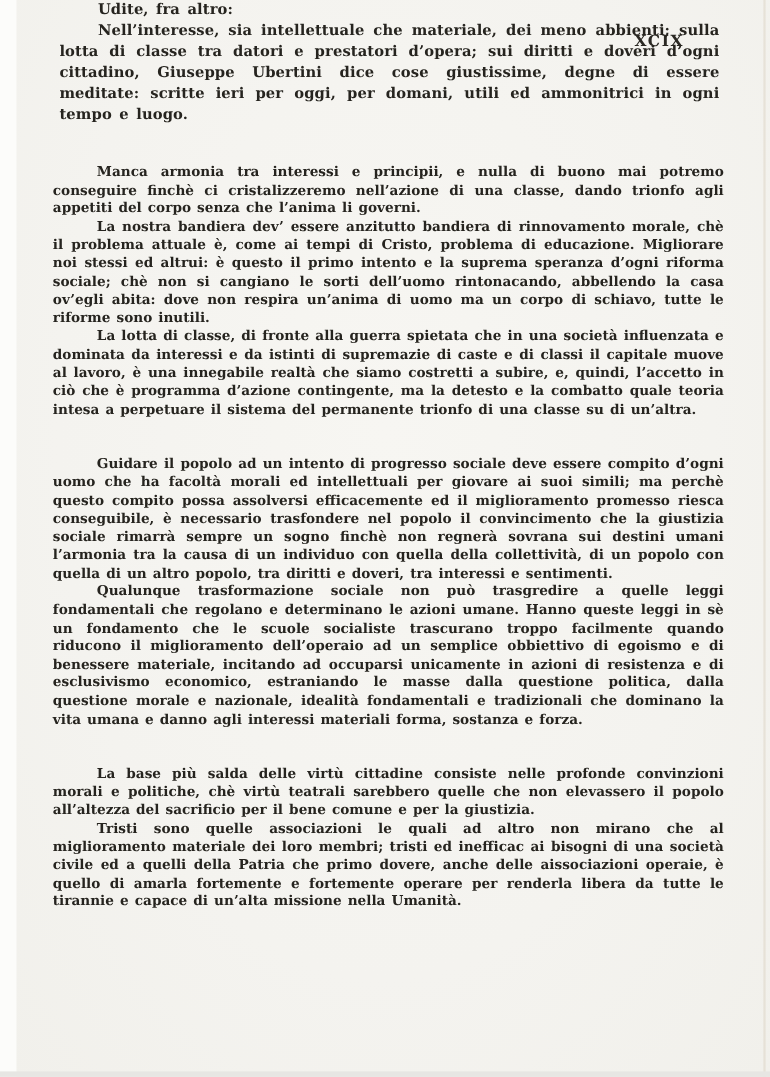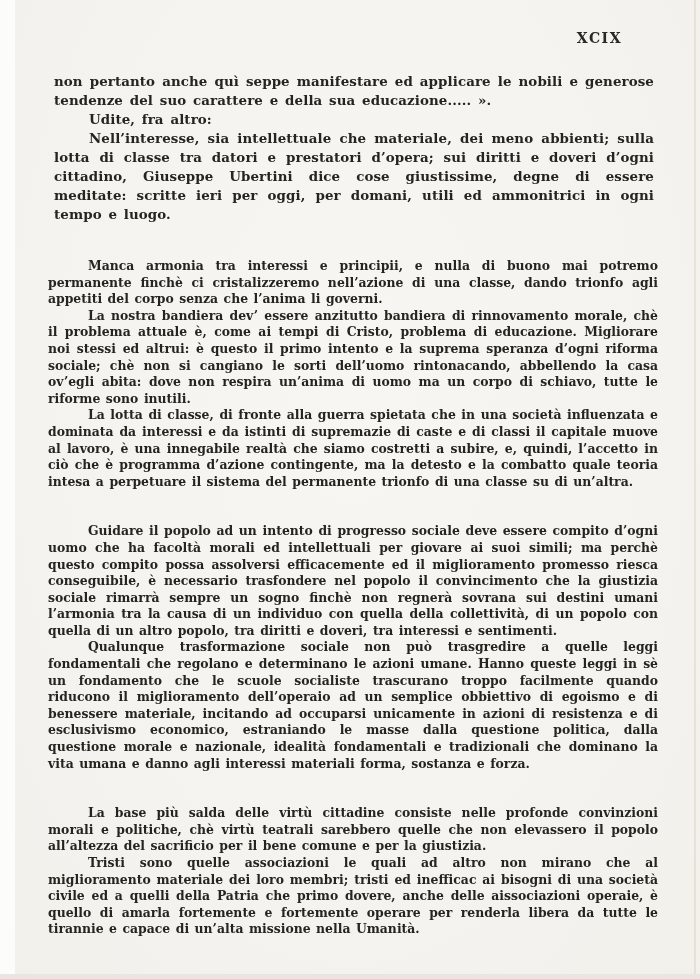--- a/index.html
+++ b/index.html
@@ -94,27 +94,26 @@
 <body>
 
 <div class="scan">
   <div class="left-strip"></div>
   <div class="right-edge"></div>
   <div class="bottom-edge"></div>
 
   <div class="pageno">XCIX</div>
 
   <main class="content" lang="it">
-    <p class="intro cont">non pertanto anche quì seppe manifestare ed applicare le nobili e generose tendenze del suo carattere e della sua educazione..... ».</p>
     <p class="intro ind">Udite, fra altro:</p>
     <p class="intro ind">Nell’interesse, sia intellettuale che materiale, dei meno abbienti; sulla lotta di classe tra datori e prestatori d’opera; sui diritti e doveri d’ogni cittadino, Giuseppe Ubertini dice cose giustissime, degne di essere meditate: scritte ieri per oggi, per domani, utili ed ammonitrici in ogni tempo e luogo.</p>
 
     <div class="qsection">
       <section class="qblock">
-        <p class="quote">Manca armonia tra interessi e principii, e nulla di buono mai potremo permanente finchè ci cristalizzeremo nell’azione di una classe, dando trionfo agli appetiti del corpo senza che l’anima li governi.</p>
+        <p class="quote">Manca armonia tra interessi e principii, e nulla di buono mai potremo conseguire finchè ci cristalizzeremo nell’azione di una classe, dando trionfo agli appetiti del corpo senza che l’anima li governi.</p>
         <p class="quote">La nostra bandiera dev’ essere anzitutto bandiera di rinnovamento morale, chè il problema attuale è, come ai tempi di Cristo, problema di educazione. Migliorare noi stessi ed altrui: è questo il primo intento e la suprema speranza d’ogni riforma sociale; chè non si cangiano le sorti dell’uomo rintonacando, abbellendo la casa ov’egli abita: dove non respira un’anima di uomo ma un corpo di schiavo, tutte le riforme sono inutili.</p>
         <p class="quote">La lotta di classe, di fronte alla guerra spietata che in una società influenzata e dominata da interessi e da istinti di supremazie di caste e di classi il capitale muove al lavoro, è una innegabile realtà che siamo costretti a subire, e, quindi, l’accetto in ciò che è programma d’azione contingente, ma la detesto e la combatto quale teoria intesa a perpetuare il sistema del permanente trionfo di una classe su di un’altra.</p>
       </section>
 
       <section class="qblock">
         <p class="quote">Guidare il popolo ad un intento di progresso sociale deve essere compito d’ogni uomo che ha facoltà morali ed intellettuali per giovare ai suoi simili; ma perchè questo compito possa assolversi efficacemente ed il miglioramento promesso riesca conseguibile, è necessario trasfondere nel popolo il convincimento che la giustizia sociale rimarrà sempre un sogno finchè non regnerà sovrana sui destini umani l’armonia tra la causa di un individuo con quella della collettività, di un popolo con quella di un altro popolo, tra diritti e doveri, tra interessi e sentimenti.</p>
         <p class="quote">Qualunque trasformazione sociale non può trasgredire a quelle leggi fondamentali che regolano e determinano le azioni umane. Hanno queste leggi in sè un fondamento che le scuole socialiste trascurano troppo facilmente quando riducono il miglioramento dell’operaio ad un semplice obbiettivo di egoismo e di benessere materiale, incitando ad occuparsi unicamente in azioni di resistenza e di esclusivismo economico, estraniando le masse dalla questione politica, dalla questione morale e nazionale, idealità fondamentali e tradizionali che dominano la vita umana e danno agli interessi materiali forma, sostanza e forza.</p>
       </section>
 
       <section class="qblock">

